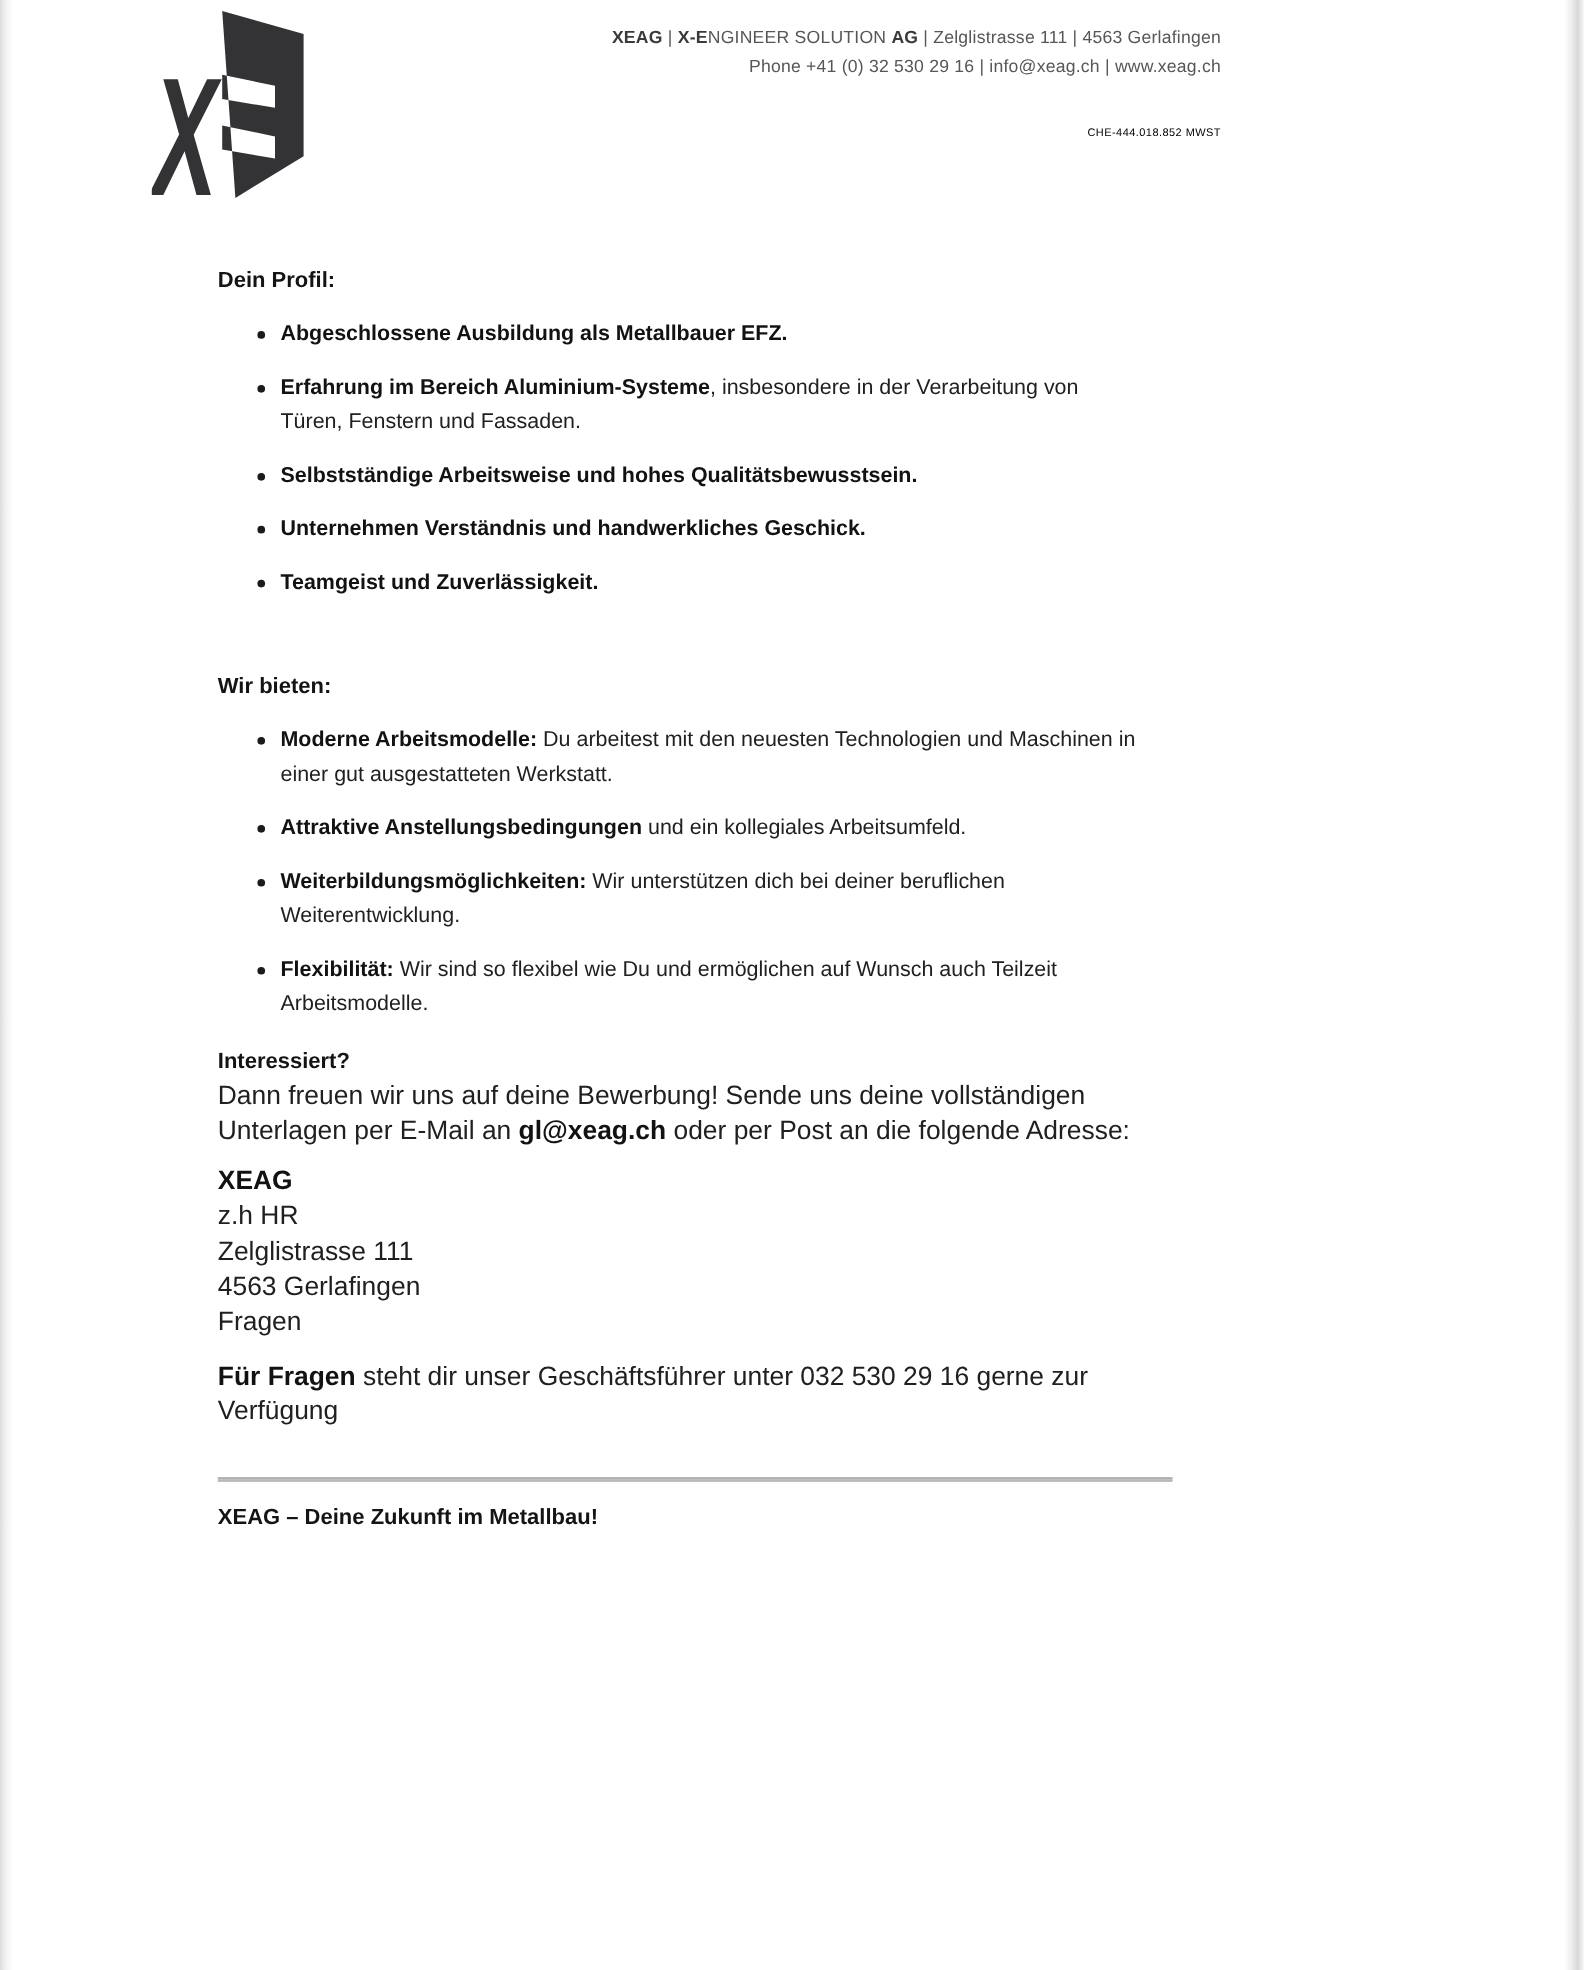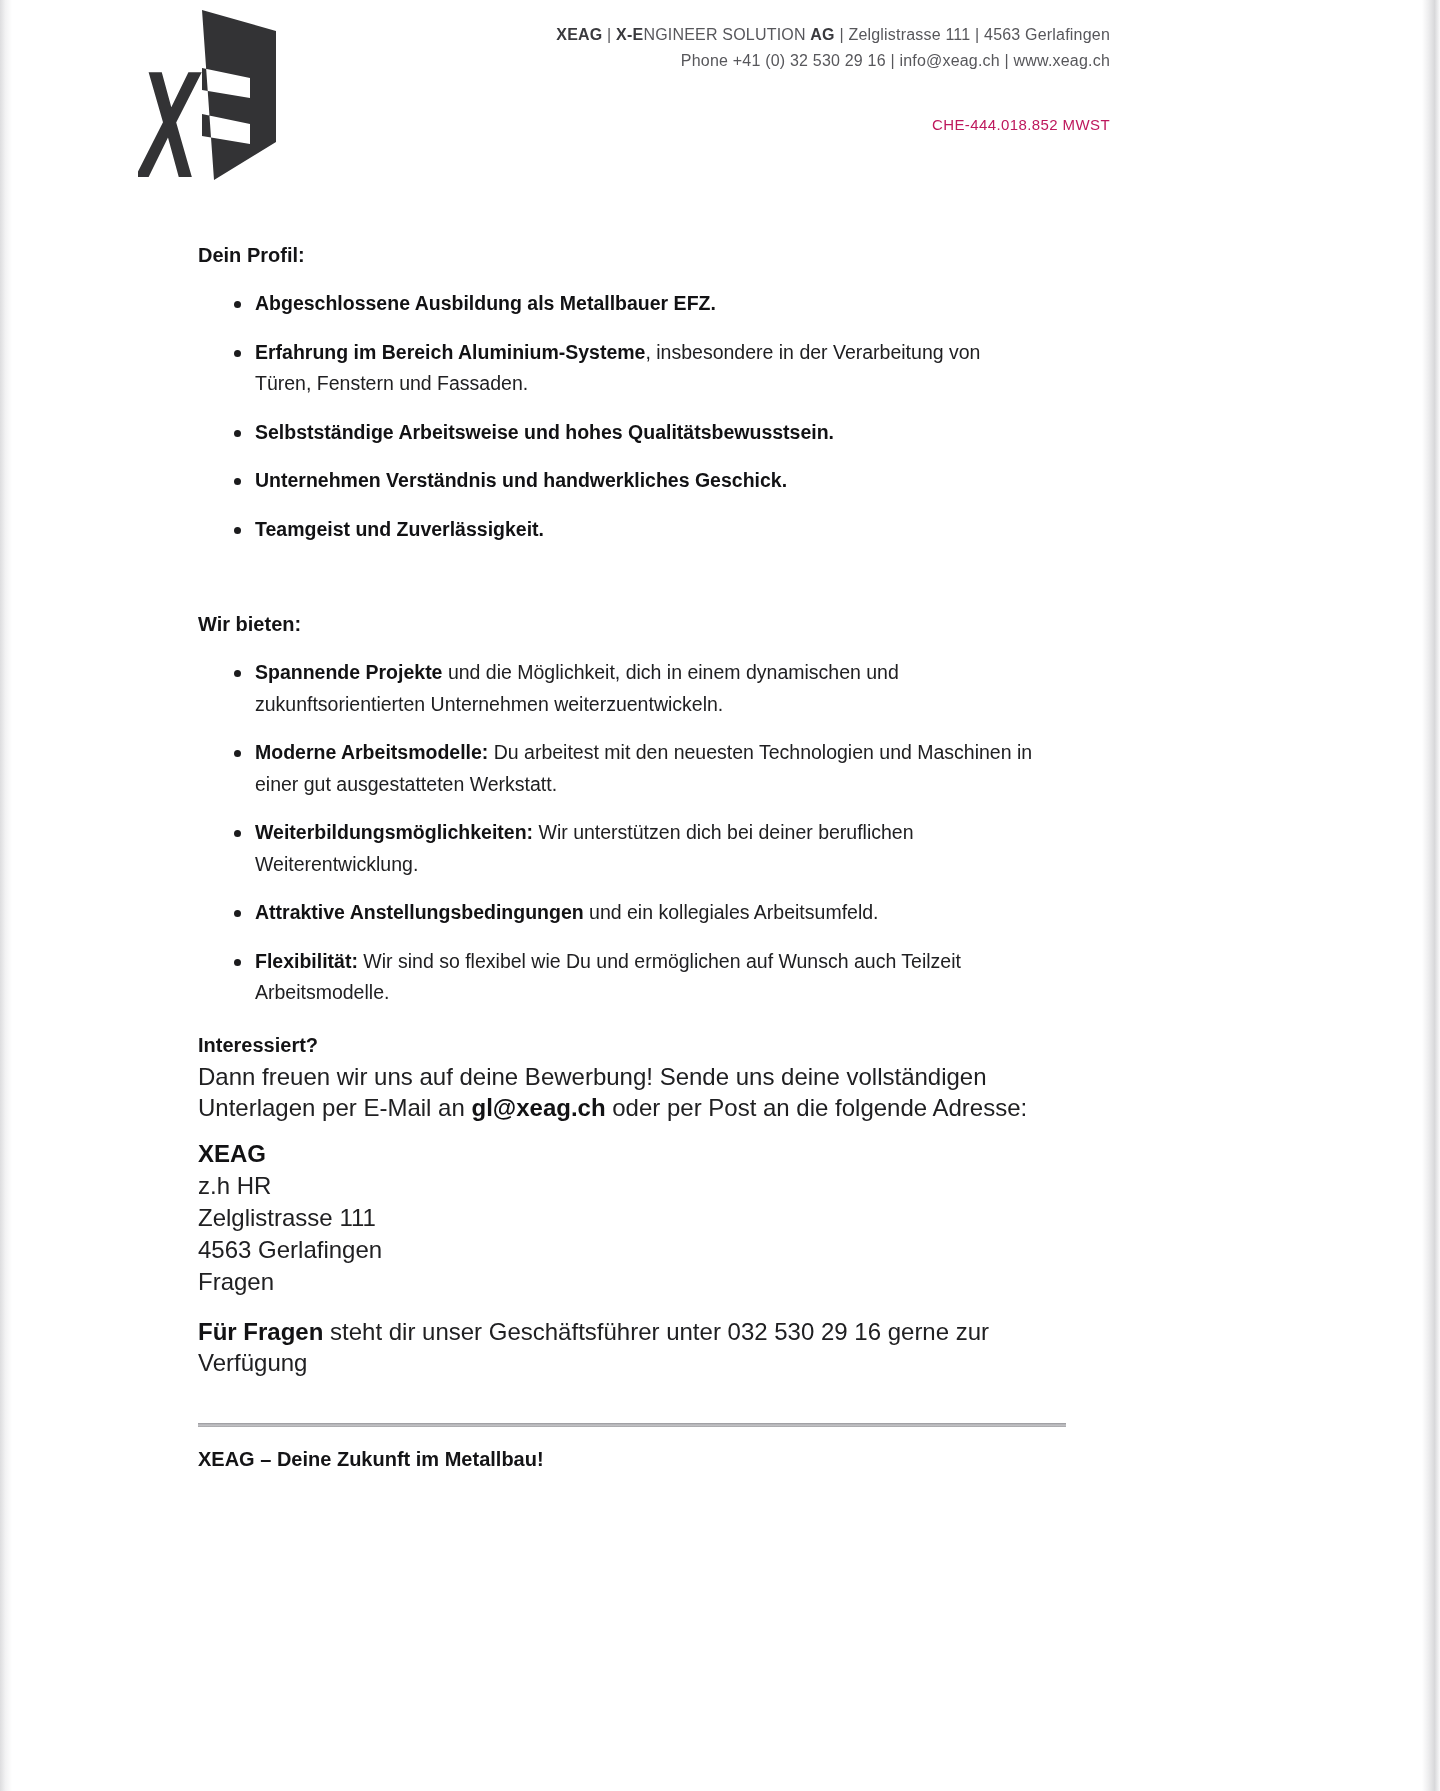--- a/index.html
+++ b/index.html
@@ -18,21 +18,21 @@
   .logo{position:absolute;left:138px;top:10px;width:148px;height:178px;}
 
   
   .letterhead{
     position:absolute;top:22px;right:330px;text-align:right;
     color:#57575b;font-size:16px;line-height:26px;letter-spacing:.2px;white-space:nowrap;
   }
   .letterhead b{color:#3a3a3e;font-weight:bold;}
   .vat{
     position:absolute;top:116px;right:330px;
-    color:#be185d;font-size:15px;letter-spacing:.4px;white-space:nowrap;
+    color:#000000;font-size:10px;letter-spacing:.4px;white-space:nowrap;
   }
 
   
   .content{position:absolute;left:198px;top:0;width:882px;}
   h2{
     margin:0;font-size:20px;line-height:31px;font-weight:bold;color:#141416;
   }
   .h-profile{margin-top:240px;}
   .h-offer{margin-top:64px;}
   .h-apply{margin-top:21px;}
@@ -94,24 +94,23 @@
   <ul>
     <li><b>Abgeschlossene Ausbildung als Metallbauer EFZ.</b><span></span></li>
     <li><b>Erfahrung im Bereich Aluminium-Systeme</b><span>, insbesondere in der Verarbeitung von Türen, Fenstern und Fassaden.</span></li>
     <li><b>Selbstständige Arbeitsweise und hohes Qualitätsbewusstsein.</b><span></span></li>
     <li><b>Unternehmen Verständnis und handwerkliches Geschick.</b><span></span></li>
     <li><b>Teamgeist und Zuverlässigkeit.</b><span></span></li>
   </ul>
 
   <h2 class="h-offer">Wir bieten:</h2>
   <ul>
-    <li><b>Spannende Projekte</b><span> und die Möglichkeit, dich in einem dynamischen und zukunftsorientierten Unternehmen weiterzuentwickeln.</span></li>
     <li><b>Moderne Arbeitsmodelle:</b><span> Du arbeitest mit den neuesten Technologien und Maschinen in einer gut ausgestatteten Werkstatt.</span></li>
+    <li><b>Attraktive Anstellungsbedingungen</b><span> und ein kollegiales Arbeitsumfeld.</span></li>
     <li><b>Weiterbildungsmöglichkeiten:</b><span> Wir unterstützen dich bei deiner beruflichen Weiterentwicklung.</span></li>
-    <li><b>Attraktive Anstellungsbedingungen</b><span> und ein kollegiales Arbeitsumfeld.</span></li>
     <li><b>Flexibilität:</b><span> Wir sind so flexibel wie Du und ermöglichen auf Wunsch auch Teilzeit Arbeitsmodelle.</span></li>
   </ul>
 
   <h2 class="h-apply">Interessiert?</h2>
   <p class="apply-text"><span>Dann freuen wir uns auf deine Bewerbung! Sende uns deine vollständigen Unterlagen per E-Mail an </span><b>gl@xeag.ch</b><span> oder per Post an die folgende Adresse:</span></p>
 
   <p class="address">
     <b>XEAG</b><br>
     <span>z.h HR</span><br>
     <span>Zelglistrasse 111</span><br>

